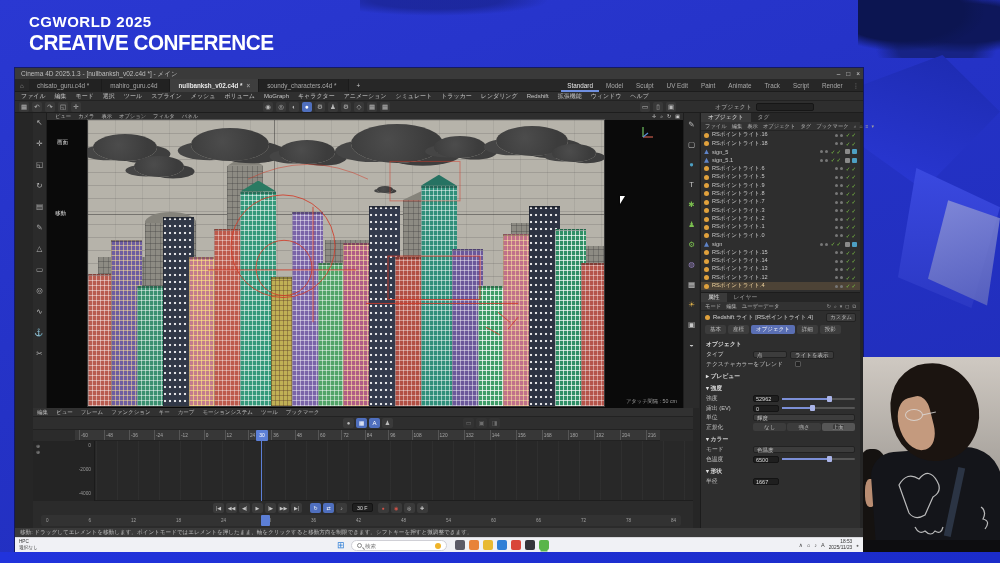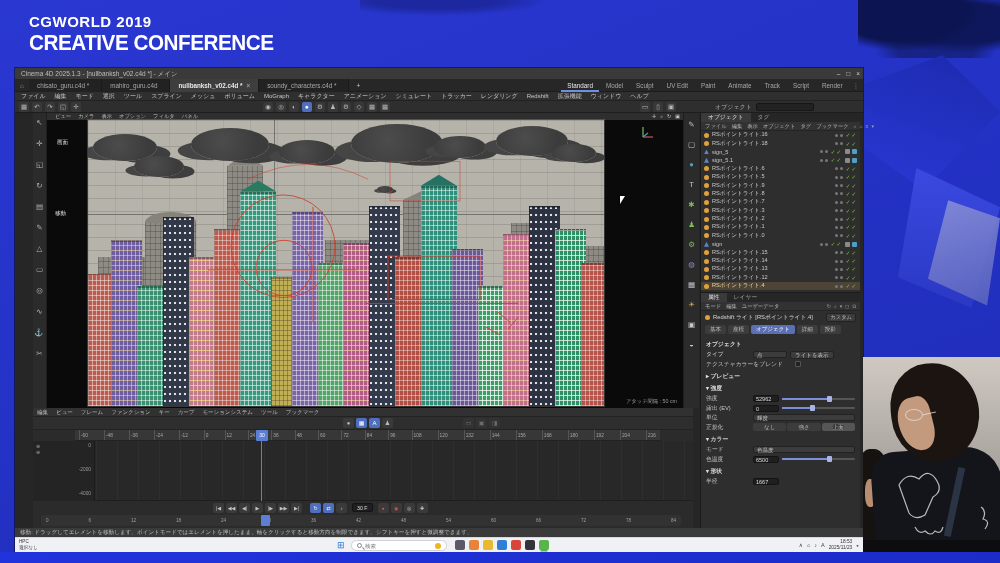--- a/index.html
+++ b/index.html
@@ -162,21 +162,21 @@
 <body>
 
 <div id="stage">
 
   <div class="abs foliage"></div>
   <div class="abs branch"></div>
   <div class="abs shape-a"></div>
   <div class="abs shape-b"></div>
   <div class="abs shape-c"></div>
 
-  <div class="abs brand1">CGWORLD 2019</div>
+  <div class="abs brand1">CGWORLD 2025</div>
   <div class="abs brand2">CREATIVE CONFERENCE</div>
 
   <div class="abs" id="capture">
 
     <div class="abs titlebar">
       <span class="t-title">Cinema 4D 2025.1.3 - [nullbanksh_v02.c4d *] - メイン</span>
       <span class="win-btns">
           <span>–</span>
           <span>□</span>
           <span>×</span>

